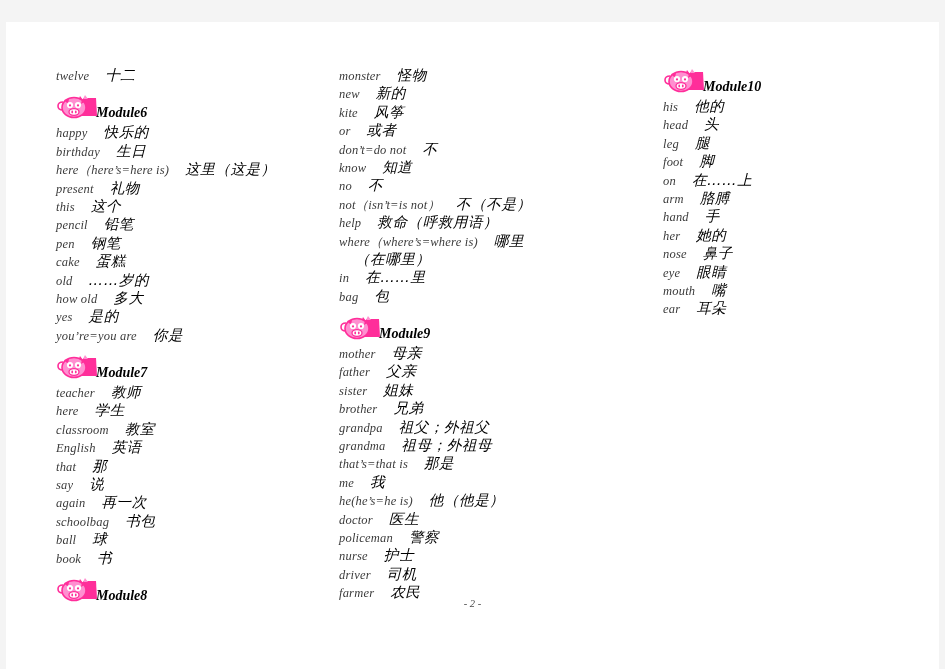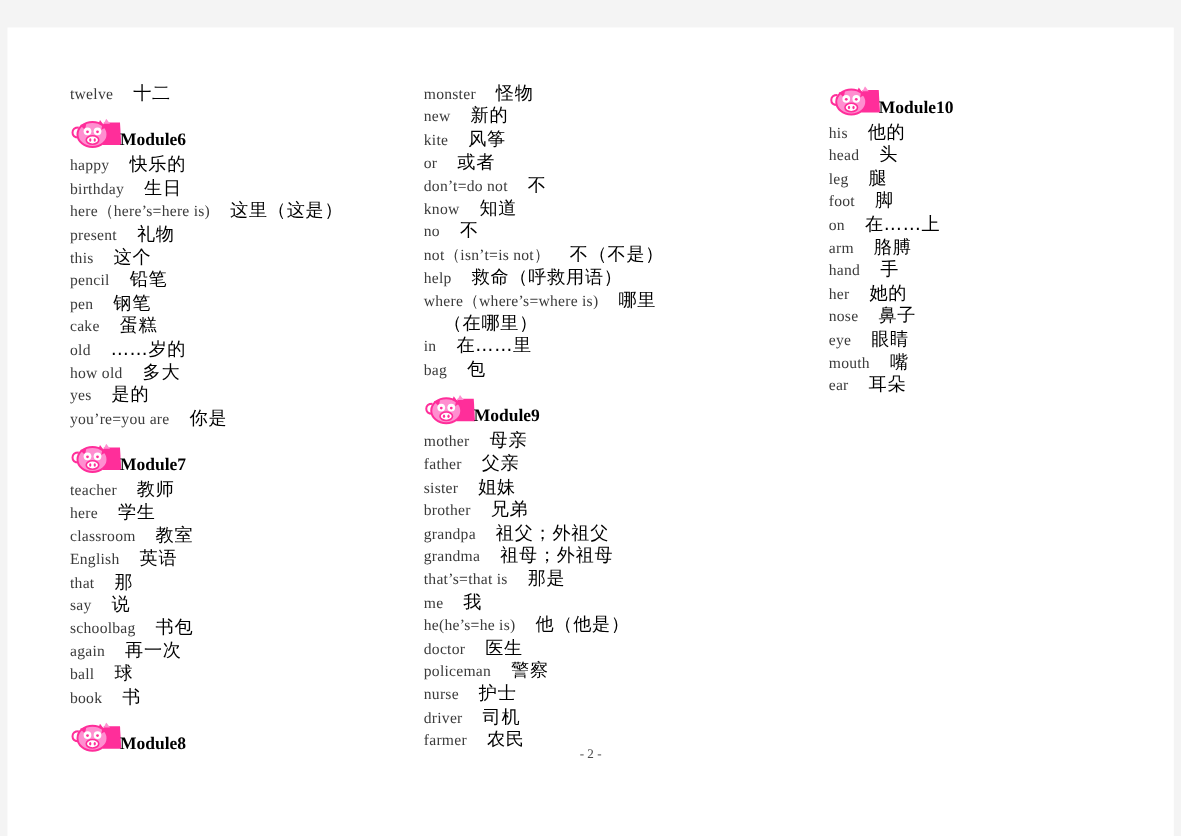--- a/index.html
+++ b/index.html
@@ -20,20 +20,21 @@
     background: #f4f4f4;
   }
   #page {
     position: absolute;
     left: 6px;
     top: 22px;
     width: 933px;
     height: 647px;
     background: #ffffff;
     box-sizing: border-box;
+    font-style: italic;
   }
   #columns {
     position: absolute;
     left: 0; top: 0;
     width: 933px;
     height: 647px;
   }
   .col {
     position: absolute;
     top: 44px;
@@ -163,22 +164,22 @@
               <ellipse cx="19.8" cy="17" rx="0.9" ry="1.4" fill="#ff2e9a"></ellipse>
             </svg></span>
           <span class="module-label">Module7</span>
         </div>
         <div class="entry"><span class="en">teacher</span>  <span class="zh">教师</span></div>
         <div class="entry"><span class="en">here</span>  <span class="zh">学生</span></div>
         <div class="entry"><span class="en">classroom</span>  <span class="zh">教室</span></div>
         <div class="entry"><span class="en">English</span>  <span class="zh">英语</span></div>
         <div class="entry"><span class="en">that</span>  <span class="zh">那</span></div>
         <div class="entry"><span class="en">say</span>  <span class="zh">说</span></div>
+        <div class="entry"><span class="en">again</span>  <span class="zh">再一次</span></div>
         <div class="entry"><span class="en">schoolbag</span>  <span class="zh">书包</span></div>
-        <div class="entry"><span class="en">again</span>  <span class="zh">再一次</span></div>
         <div class="entry"><span class="en">ball</span>  <span class="zh">球</span></div>
         <div class="entry"><span class="en">book</span>  <span class="zh">书</span></div>
         <div class="gap"></div>
         <div class="module-head">
           <span class="pig"><svg viewBox="0 0 46 24" width="46" height="24" xmlns="http://www.w3.org/2000/svg">
               <path d="M27 3 L40 3 L41 21 L26 21 Z" fill="#ff2e9a"></path>
               <path d="M24 1 L27 5 L22 6 Z" fill="#ff2e9a"></path>
               <path d="M29 0 L32 4 L27 4 Z" fill="#ff8fd0"></path>
               <path d="M7 7 q-5 0 -5 4 q0 4 5 4" fill="none" stroke="#ff2e9a" stroke-width="1.6"></path>
               <ellipse cx="18" cy="12.5" rx="12" ry="10" fill="#ff8fd0"></ellipse>

